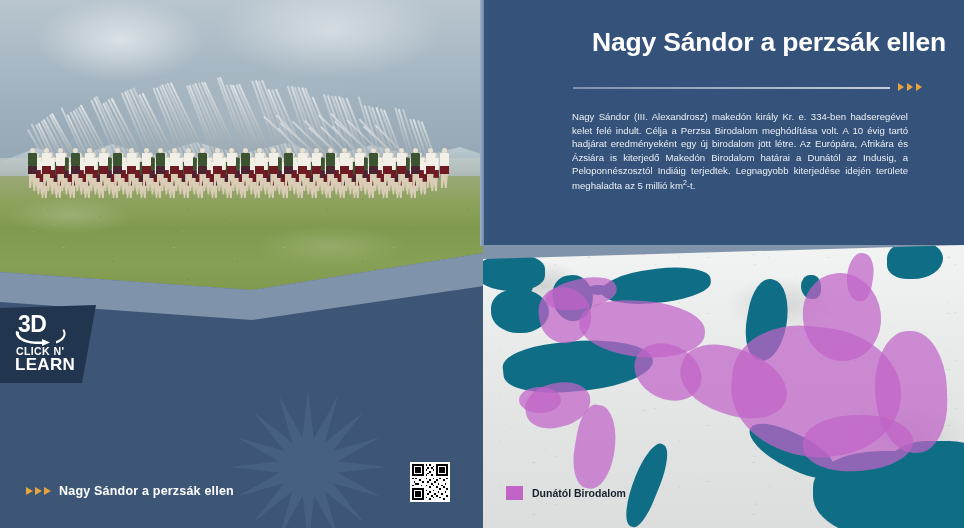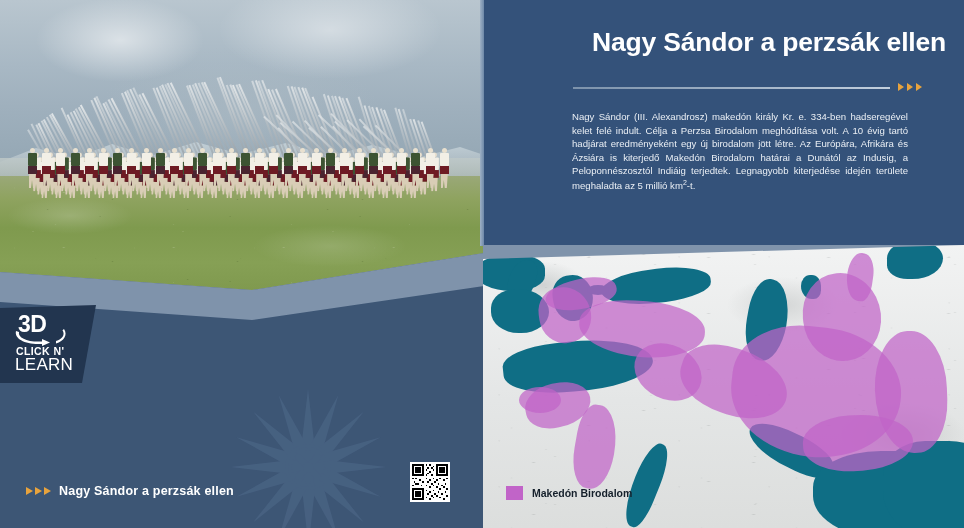--- a/index.html
+++ b/index.html
@@ -111,21 +111,21 @@
     background:#22354f;
     clip-path:polygon(0 3px,96px 0,82px 78px,0 78px);
     color:#fff;
   }
   .badge .b3d{
     position:absolute;left:18px;top:8px;font-size:23px;font-weight:bold;letter-spacing:-.5px;
     line-height:1;
   }
   .badge .swoosh{position:absolute;left:12px;top:22px;width:60px;height:20px;}
   .badge .cn{position:absolute;left:16px;top:40px;font-size:10.5px;font-weight:bold;letter-spacing:.4px;}
-  .badge .lr{position:absolute;left:15px;top:50px;font-size:17px;font-weight:normal;letter-spacing:.3px;}
+  .badge .lr{position:absolute;left:15px;top:50px;font-size:17px;font-weight:bold;letter-spacing:.3px;}
 
   
   .qr{position:absolute;left:410px;top:462px;width:40px;height:40px;background:#fff;padding:2px;box-sizing:border-box;}
   .qr svg{display:block;width:36px;height:36px;}
 
   
   .caption{position:absolute;left:26px;top:484px;display:flex;align-items:center;gap:8px;}
   .caption .arrows{display:flex;gap:2px;}
   .tri{width:0;height:0;border-left:7px solid #e8a33d;border-top:4.5px solid transparent;border-bottom:4.5px solid transparent;}
   .caption .ctxt{color:#fff;font-size:12.5px;font-weight:bold;letter-spacing:.2px;}
@@ -1159,17 +1159,17 @@
     <div class="emp" style="left:248px;top:82px;width:170px;height:130px;border-radius:42% 48% 50% 50%;transform:rotate(6deg);"></div>
     <div class="emp" style="left:320px;top:28px;width:78px;height:88px;border-radius:48% 52% 50% 50%;transform:rotate(-6deg);"></div>
     <div class="emp" style="left:364px;top:8px;width:26px;height:48px;border-radius:50% 50% 40% 60%;transform:rotate(8deg);"></div>
     <div class="emp" style="left:320px;top:170px;width:110px;height:56px;border-radius:45% 55% 50% 50%;transform:rotate(-4deg);"></div>
     <div class="emp" style="left:392px;top:86px;width:72px;height:122px;border-radius:50% 50% 45% 55%;transform:rotate(-2deg);"></div>
 
     <div class="mapskew"></div>
 
     <div class="legend">
       <span class="sw"></span>
-      <span class="lt">Makedón Birodalom</span>
+      <span class="lt">Dunától Birodalom</span>
     </div>
   </div>
 
 </div>
 
 </body></html>

